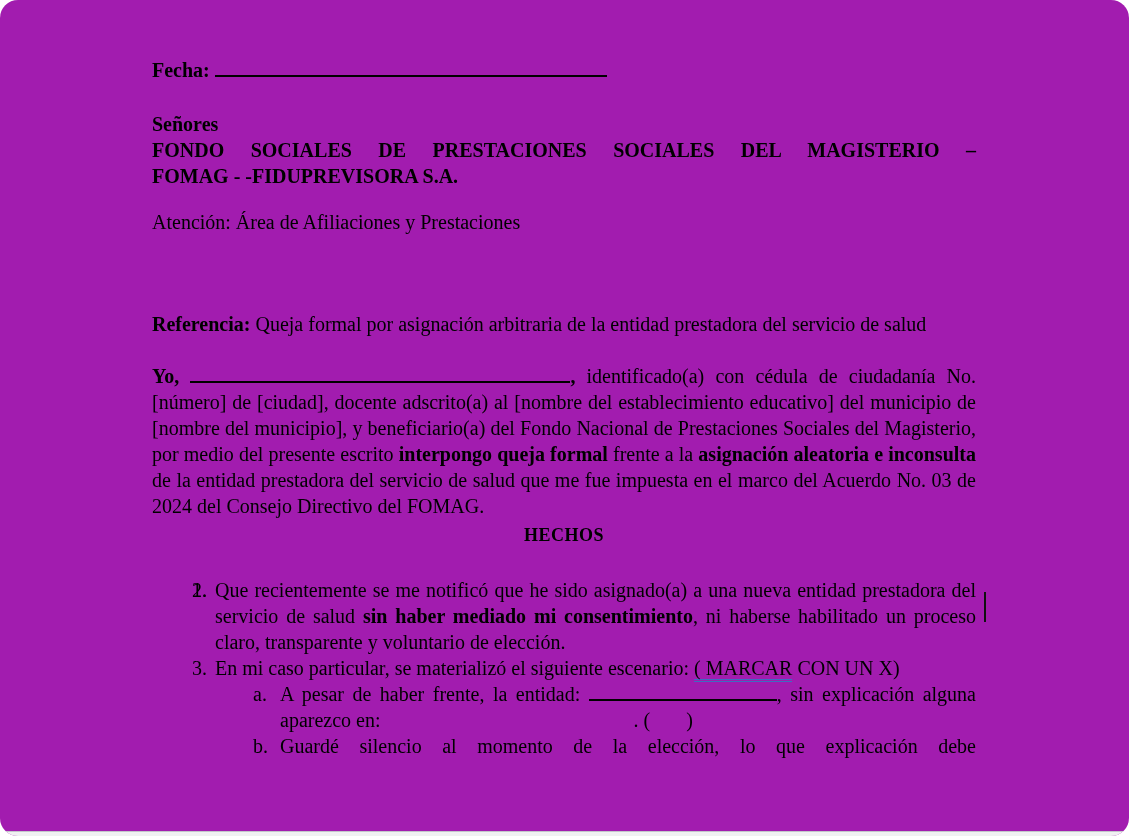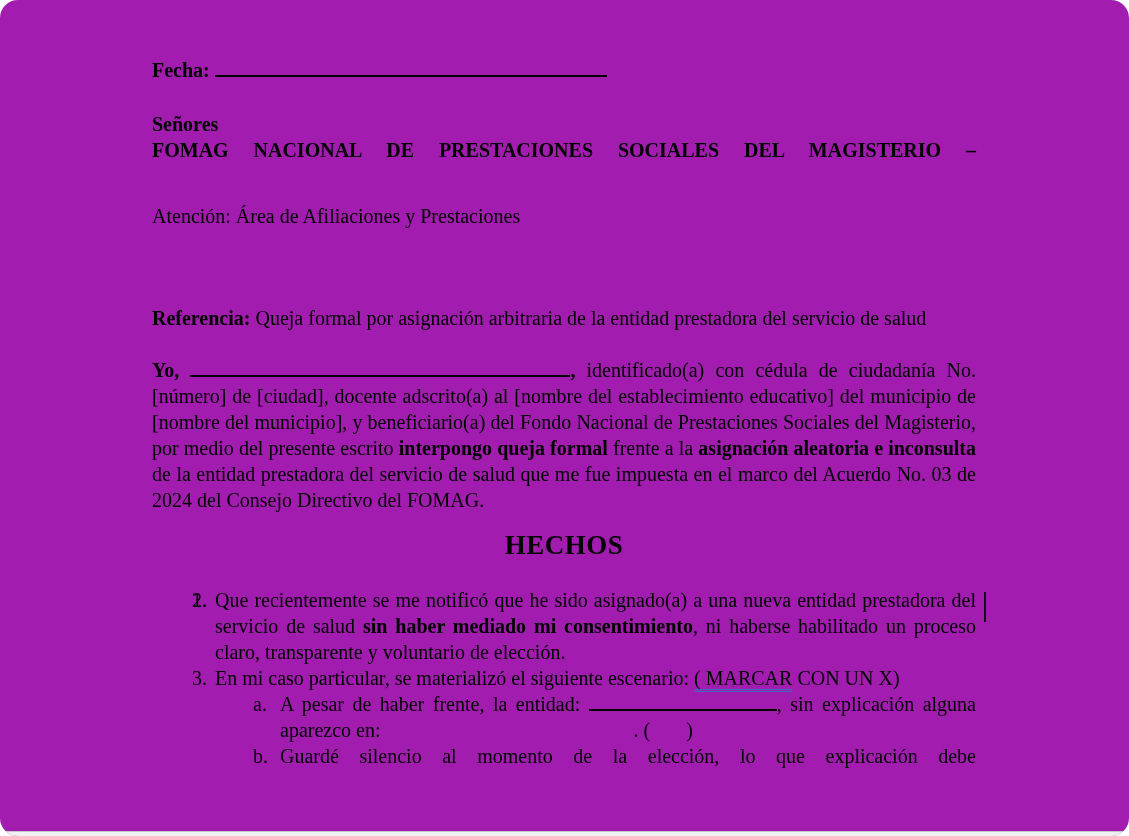--- a/index.html
+++ b/index.html
@@ -18,26 +18,25 @@
   .page {
     position: absolute;
     top: 0; left: 0; right: 0; bottom: 0;
     padding: 57px 153px 0 152px;
   }
   p, h1, div.block { margin: 0; padding: 0; }
   .b { font-weight: bold; }
   .just { text-align: justify; }
   .jlast { text-align: justify; text-align-last: justify; }
   .salutation { margin-top: 28px; }
-  .attention { margin-top: 40px; }
+  .attention { margin-top: 20px; }
   .reference { margin-top: 76px; }
   .intro { margin-top: 26px; }
   .title {
-    margin-top: 16px;
-    font-size: 27px;
+    font-size: 18px;
     line-height: 32px;
     font-weight: bold;
     text-align: center;
     letter-spacing: 0.5px;
   }
   .facts { margin-top: 26px; }
   .li { position: relative; padding-left: 63px; text-align: justify; }
   .li > .marker { position: absolute; left: 40px; top: 0; }
   .sub { position: relative; padding-left: 128px; text-align: justify; }
   .sub > .marker { position: absolute; left: 101px; top: 0; }
@@ -70,21 +69,22 @@
 </style>
 </head>
 <body>
 
 <div class="screen">
   <div class="page">
 
     <p class="block"><span class="b">Fecha: </span><span class="blank" style="width: 392px;"></span></p>
 
     <p class="b salutation">Señores</p>
-    <div class="block b jlast">FOMAG NACIONAL DE PRESTACIONES SOCIALES DEL MAGISTERIO –</div>
+    <div class="block b jlast">FONDO SOCIALES DE PRESTACIONES SOCIALES DEL MAGISTERIO –</div>
+    <div class="block b">FOMAG - -FIDUPREVISORA S.A.</div>
 
     <p class="attention">Atención: Área de Afiliaciones y Prestaciones</p>
 
     <p class="just reference"><span class="b">Referencia:</span><span> Queja formal por asignación arbitraria de la entidad prestadora del servicio de salud</span></p>
 
     <p class="just intro"><span class="b">Yo, </span><span class="blank" style="width: 380px;"></span><span class="b">, </span><span>identificado(a) con cédula de ciudadanía No. [número] de [ciudad], docente adscrito(a) al [nombre del establecimiento educativo] del municipio de [nombre del municipio], y beneficiario(a) del Fondo Nacional de Prestaciones Sociales del Magisterio, por medio del presente escrito </span><span class="b">interpongo queja formal</span><span> frente a la </span><span class="b">asignación aleatoria e inconsulta</span><span> de la entidad prestadora del servicio de salud que me fue impuesta en el marco del Acuerdo No. 03 de 2024 del Consejo Directivo del FOMAG.</span></p>
 
     <h1 class="title">HECHOS</h1>
 
     <div class="facts" id="facts">

